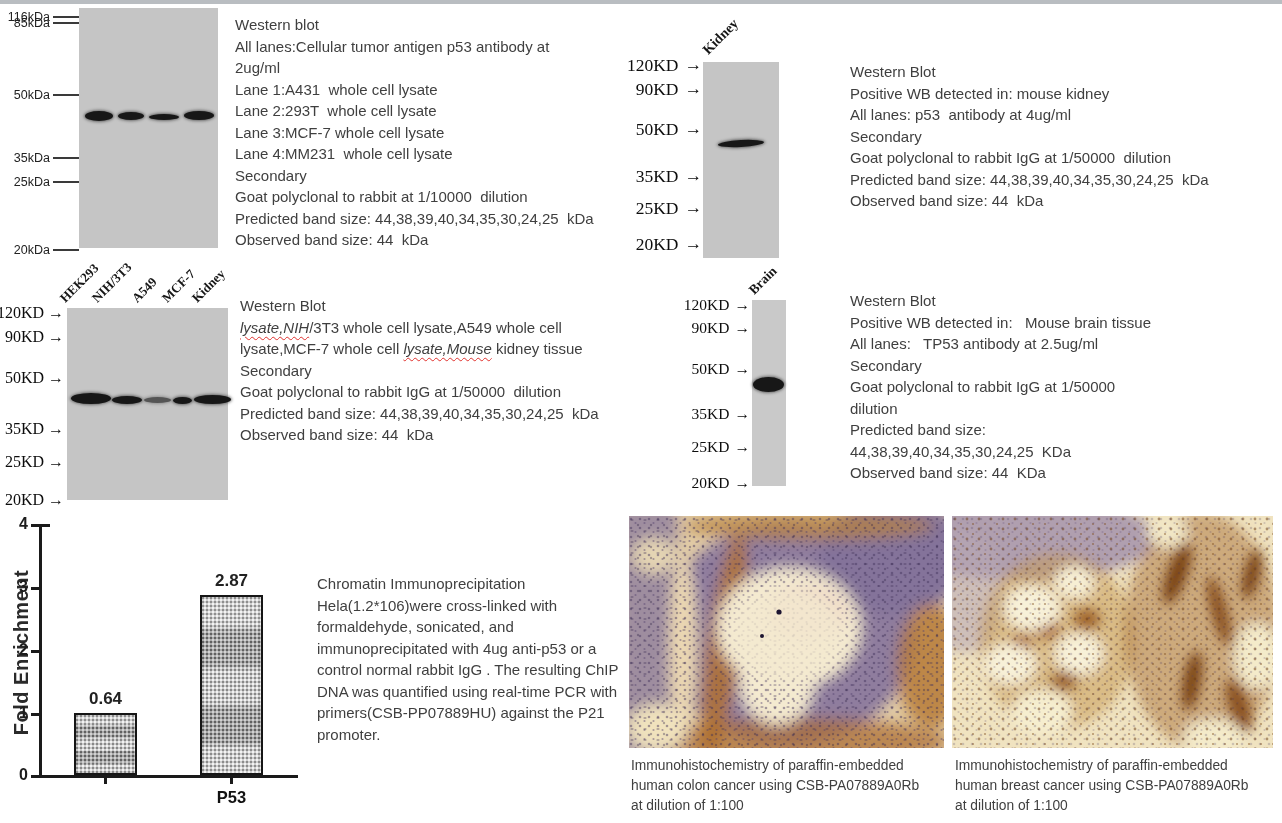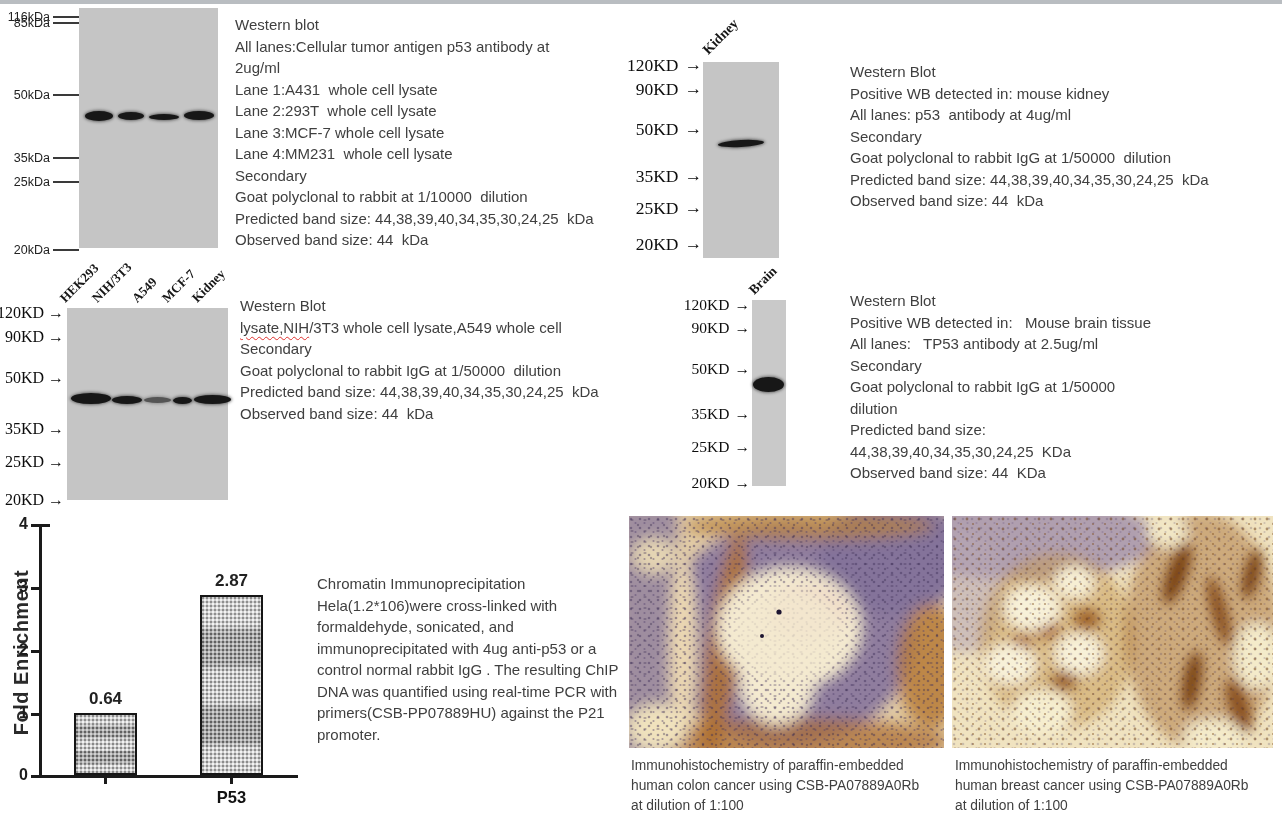--- a/index.html
+++ b/index.html
@@ -23,21 +23,21 @@
   .s15{font-size:15.5px;width:110px;gap:5px;}
   .mkrow .arr{font-size:1em;line-height:1;}
 
   .lane{position:absolute;font-family:"Liberation Serif",serif;font-weight:bold;color:#161616;
         transform:rotate(-45deg);transform-origin:left bottom;white-space:nowrap;height:16px;line-height:16px;}
 
   .tb{position:absolute;white-space:pre-wrap;font-size:15px;line-height:21.5px;color:#3f3f3f;}
   .tblines{position:absolute;font-size:15px;line-height:21.5px;color:#3f3f3f;}
   .tblines div{white-space:pre;height:21.5px;}
   .sq{text-decoration-line:underline;text-decoration-style:wavy;text-decoration-color:#e0312e;
-      text-decoration-thickness:1px;text-underline-offset:3px;}
+      text-decoration-thickness:1px;text-underline-offset:3px;font-style:italic;}
 
   
   .axis{position:absolute;background:#1a1a1a;}
   .ytick{position:absolute;width:8px;height:3px;background:#1a1a1a;}
   .xtick{position:absolute;width:3px;height:6px;background:#1a1a1a;}
   .yticklab{position:absolute;width:20px;text-align:right;font-size:16px;font-weight:bold;color:#1d1d1d;}
   .barvalue{position:absolute;width:63px;text-align:center;font-size:17px;font-weight:600;color:#222;}
   .xcatlab{position:absolute;width:63px;text-align:center;font-size:16.5px;font-weight:bold;color:#111;}
   .ylabel{position:absolute;left:-99px;top:641px;width:240px;text-align:center;transform:rotate(-90deg);
           font-size:20px;font-weight:bold;color:#2a2a2a;letter-spacing:.5px;}
@@ -169,20 +169,21 @@
       <span>25KD</span>
       <span class="arr">→</span>
     </div>
   <div class="mkrow s16" style="left:-2px;top:489px">
       <span>20KD</span>
       <span class="arr">→</span>
     </div>
   <div class="tblines" style="left:240px;top:295px;width:400px">
     <div>Western Blot</div>
     <div><span class="sq">lysate,NIH</span><span>/3T3 whole cell lysate,A549 whole cell</span></div>
+    <div><span>lysate,MCF-7 whole cell </span><span class="sq">lysate,Mouse</span><span> kidney tissue</span></div>
     <div>Secondary</div>
     <div>Goat polyclonal to rabbit IgG at 1/50000  dilution</div>
     <div>Predicted band size: 44,38,39,40,34,35,30,24,25  kDa</div>
     <div>Observed band size: 44  kDa</div>
   </div>
 
   <div class="lane" style="left:757px;top:282px;font-size:13.5px">Brain</div>
   <div class="membrane" style="left:752px;top:300px;width:34px;height:186px;background:#c9c9c9">
     <div class="band" style="left:1px;top:77px;width:31px;height:15px"></div>
   </div>

